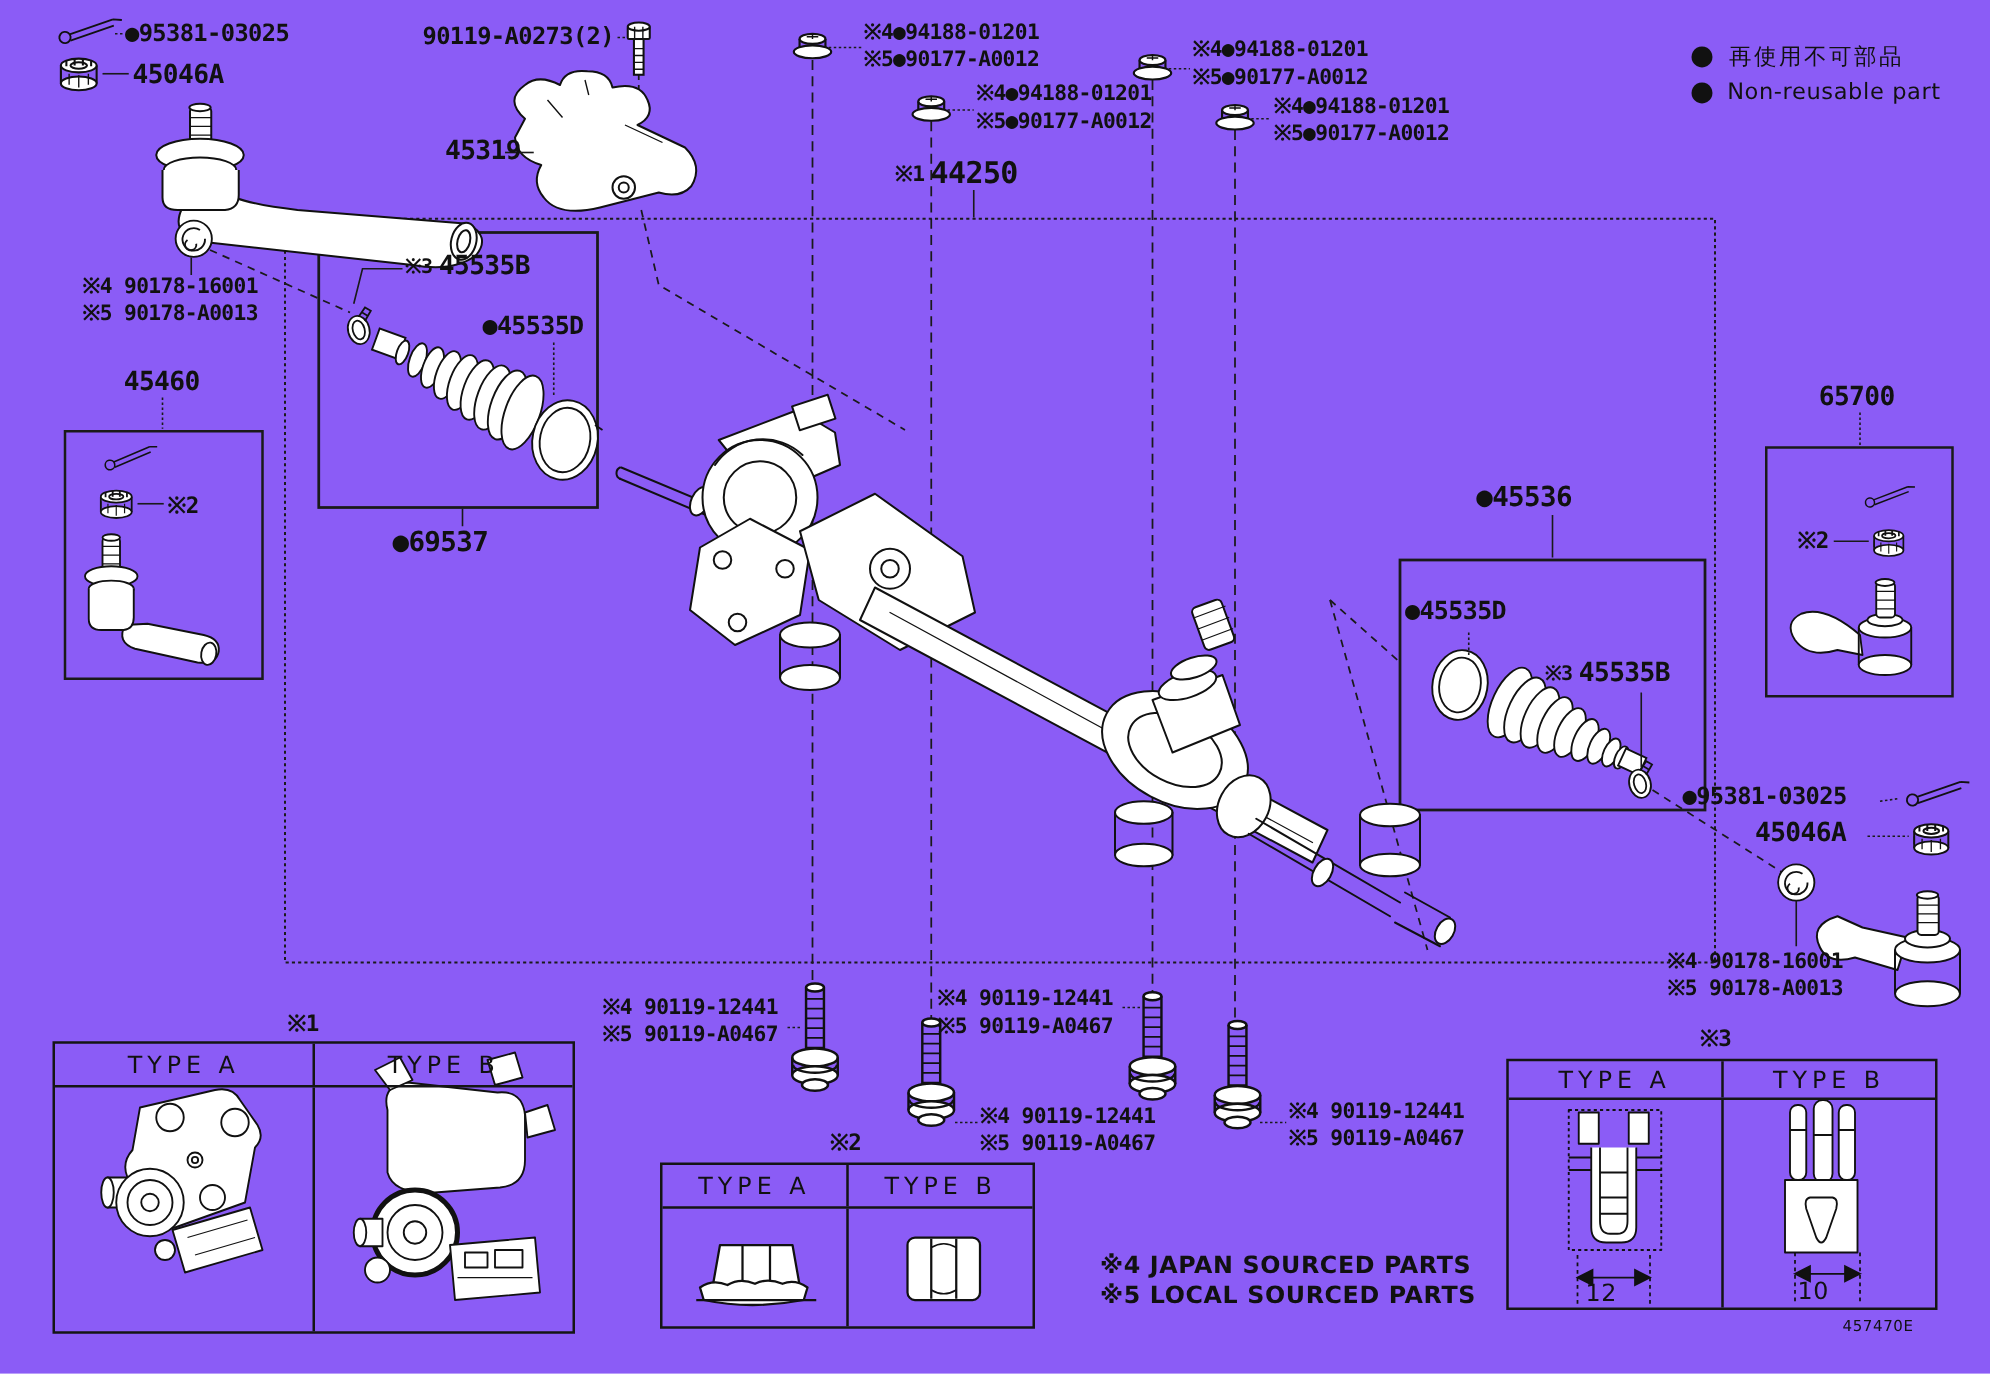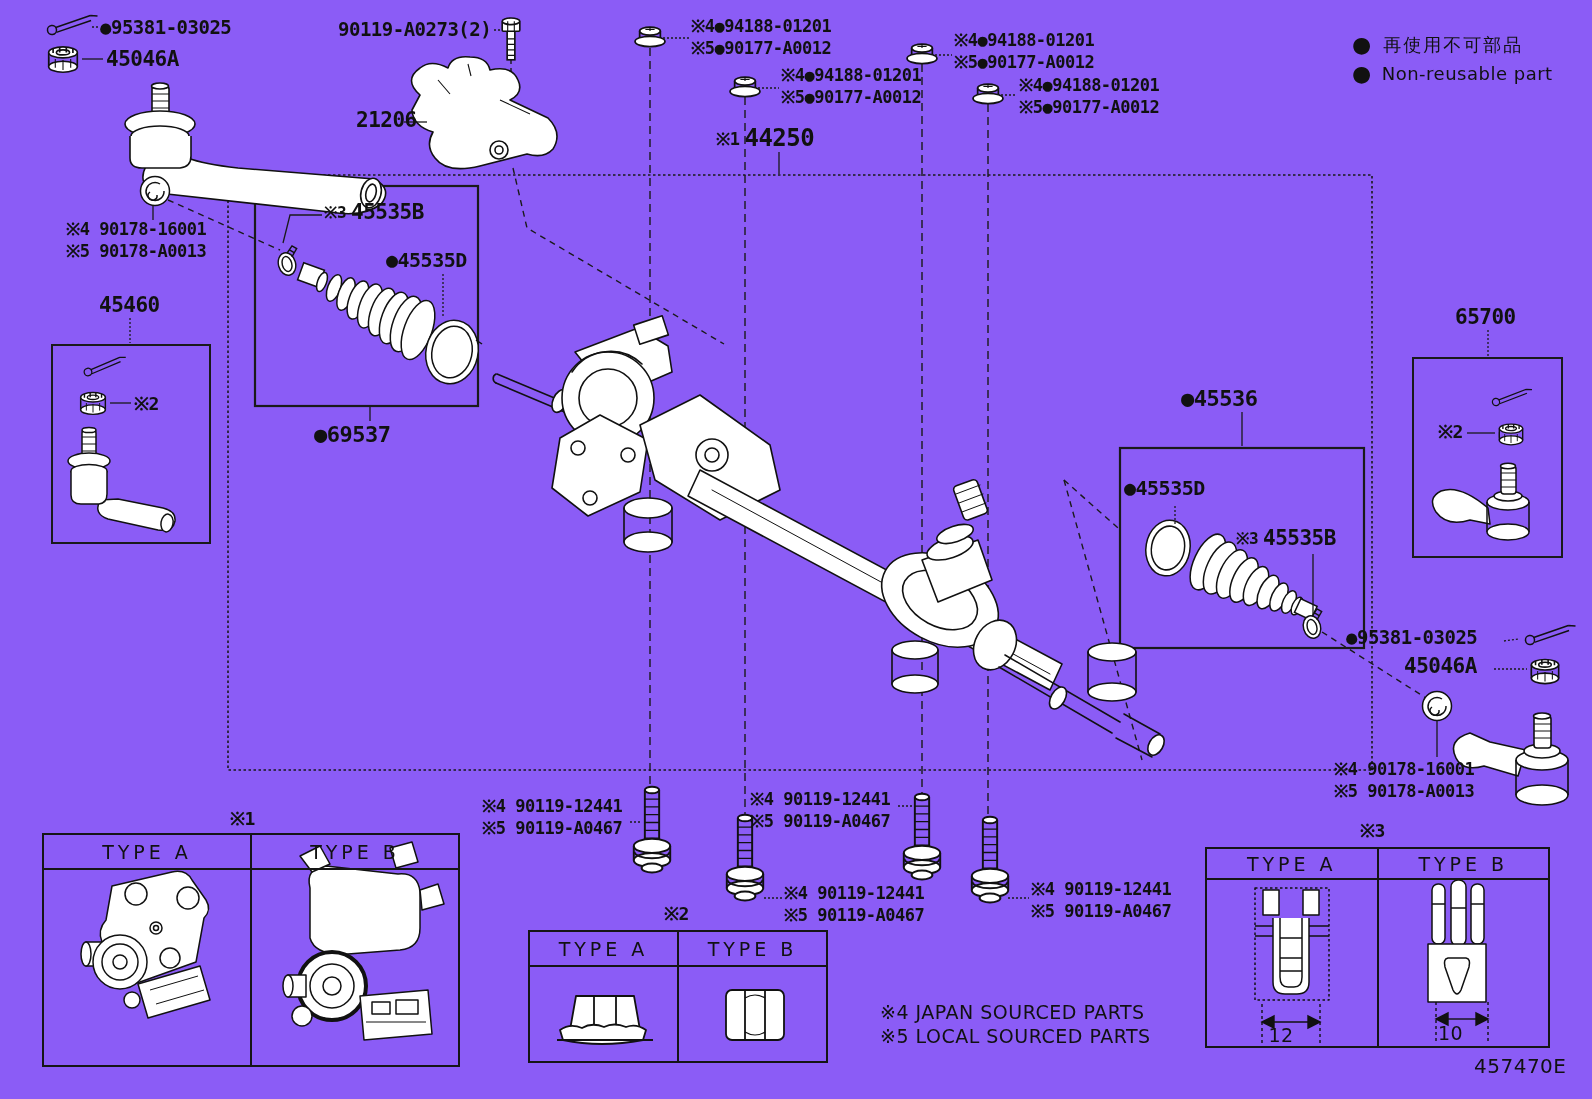--- a/index.html
+++ b/index.html
@@ -349,21 +349,21 @@
   </g>
 </svg>
 
 <div class="lbl" style="left:100px;top:16px;font-size:19px">●95381-03025</div>
 <div class="lbl" style="left:106px;top:47px;font-size:21px">45046A</div>
 <div class="lbl l2" style="left:66px;top:218px">
   <div>※4 90178-16001</div>
   <div>※5 90178-A0013</div>
 </div>
 <div class="lbl" style="left:338px;top:18px;font-size:19px">90119-A0273(2)</div>
-<div class="lbl" style="left:356px;top:108px;font-size:21px">21206</div>
+<div class="lbl" style="left:356px;top:108px;font-size:21px">45319</div>
 
 <div class="lbl row" style="left:716px;top:124px">
   <span style="font-size:17px">※1</span>
   <span style="font-size:24px">44250</span>
 </div>
 
 <div class="lbl l2" style="left:691px;top:15px">
   <div>※4●94188-01201</div>
   <div>※5●90177-A0012</div>
 </div>
@@ -432,26 +432,26 @@
 </div>
 <div class="lbl l2" style="left:1031px;top:878px">
   <div>※4 90119-12441</div>
   <div>※5 90119-A0467</div>
 </div>
 
 <div class="lbl" style="left:230px;top:806px;font-size:18px">※1</div>
 <div class="lbl" style="left:664px;top:901px;font-size:18px">※2</div>
 <div class="lbl" style="left:1360px;top:818px;font-size:18px">※3</div>
 
-<div class="lbl sans" style="left:880px;top:1000px;font-size:19px;font-weight:400;line-height:24px">
+<div class="lbl sans" style="left:880px;top:1000px;font-size:19px;font-weight:700;line-height:24px">
   <div>※4 JAPAN SOURCED PARTS</div>
   <div>※5 LOCAL SOURCED PARTS</div>
 </div>
 
-<div class="lbl sans" style="left:1474px;top:1054px;font-size:20px;font-weight:400">457470E</div>
+<div class="lbl sans" style="left:1474px;top:1054px;font-size:12px;font-weight:400">457470E</div>
 
 <div class="lbl sans" style="left:1266px;top:1024px;font-size:19px;font-weight:400;width:30px;text-align:center">12</div>
 <div class="lbl sans" style="left:1438px;top:1022px;font-size:19px;font-weight:400;width:30px;text-align:left">10</div>
 
 <div class="tbl" style="left:42px;top:833px;width:414px;height:230px">
   <div class="hd">
     <div>TYPE A</div>
     <div>TYPE B</div>
   </div>
   <div class="bd">

